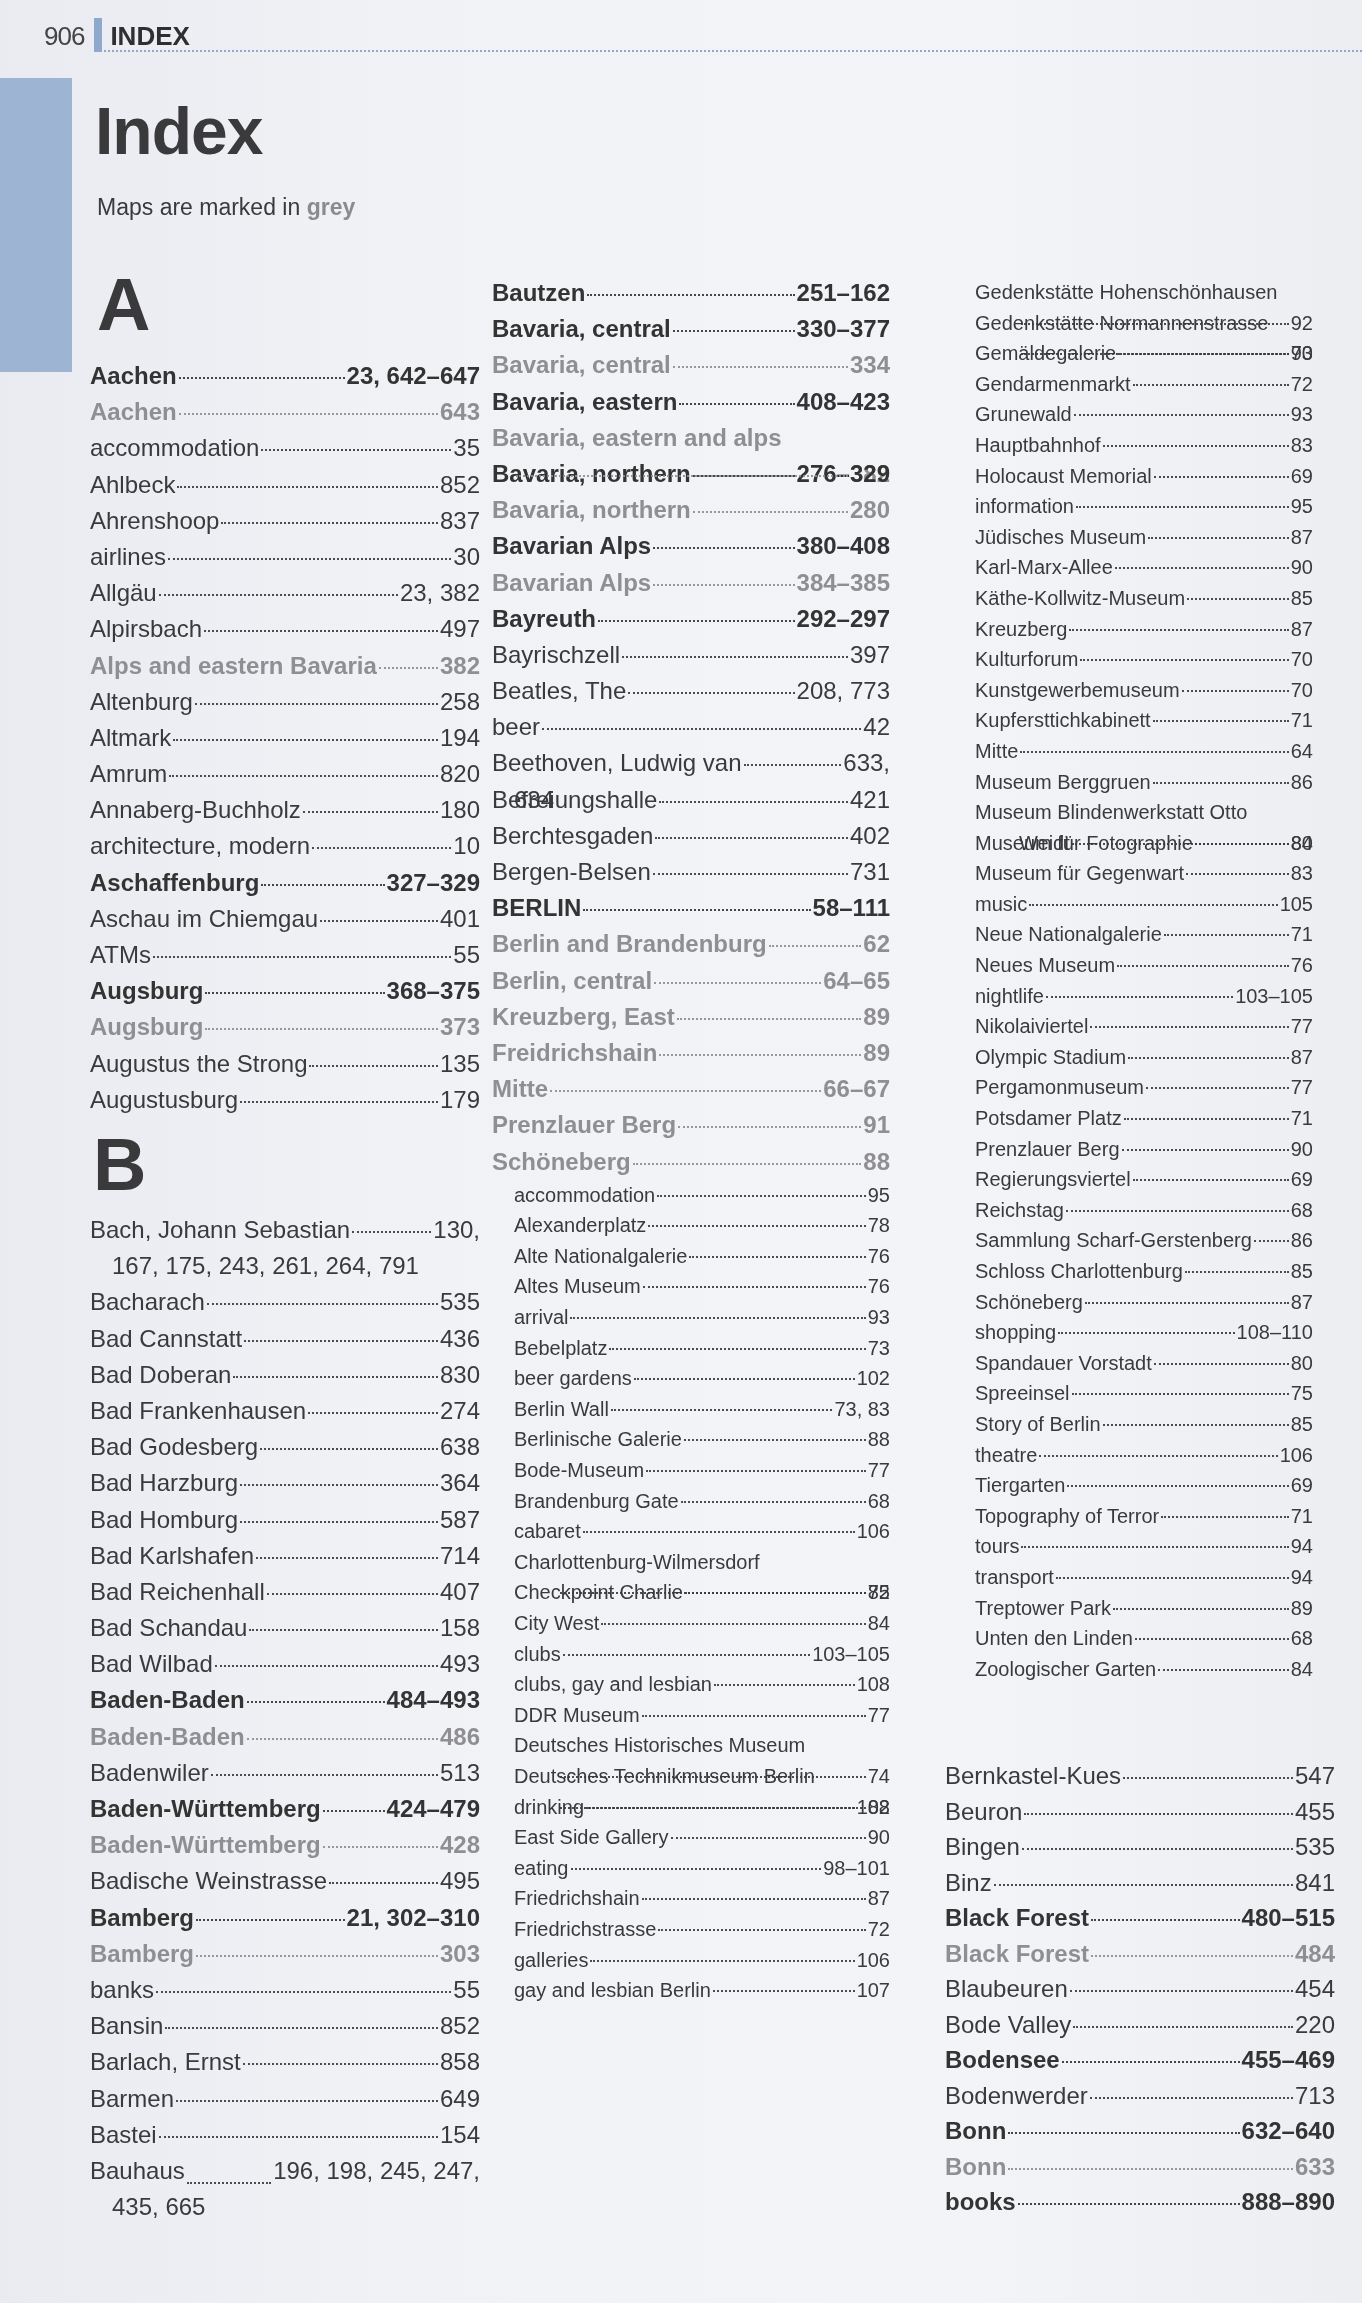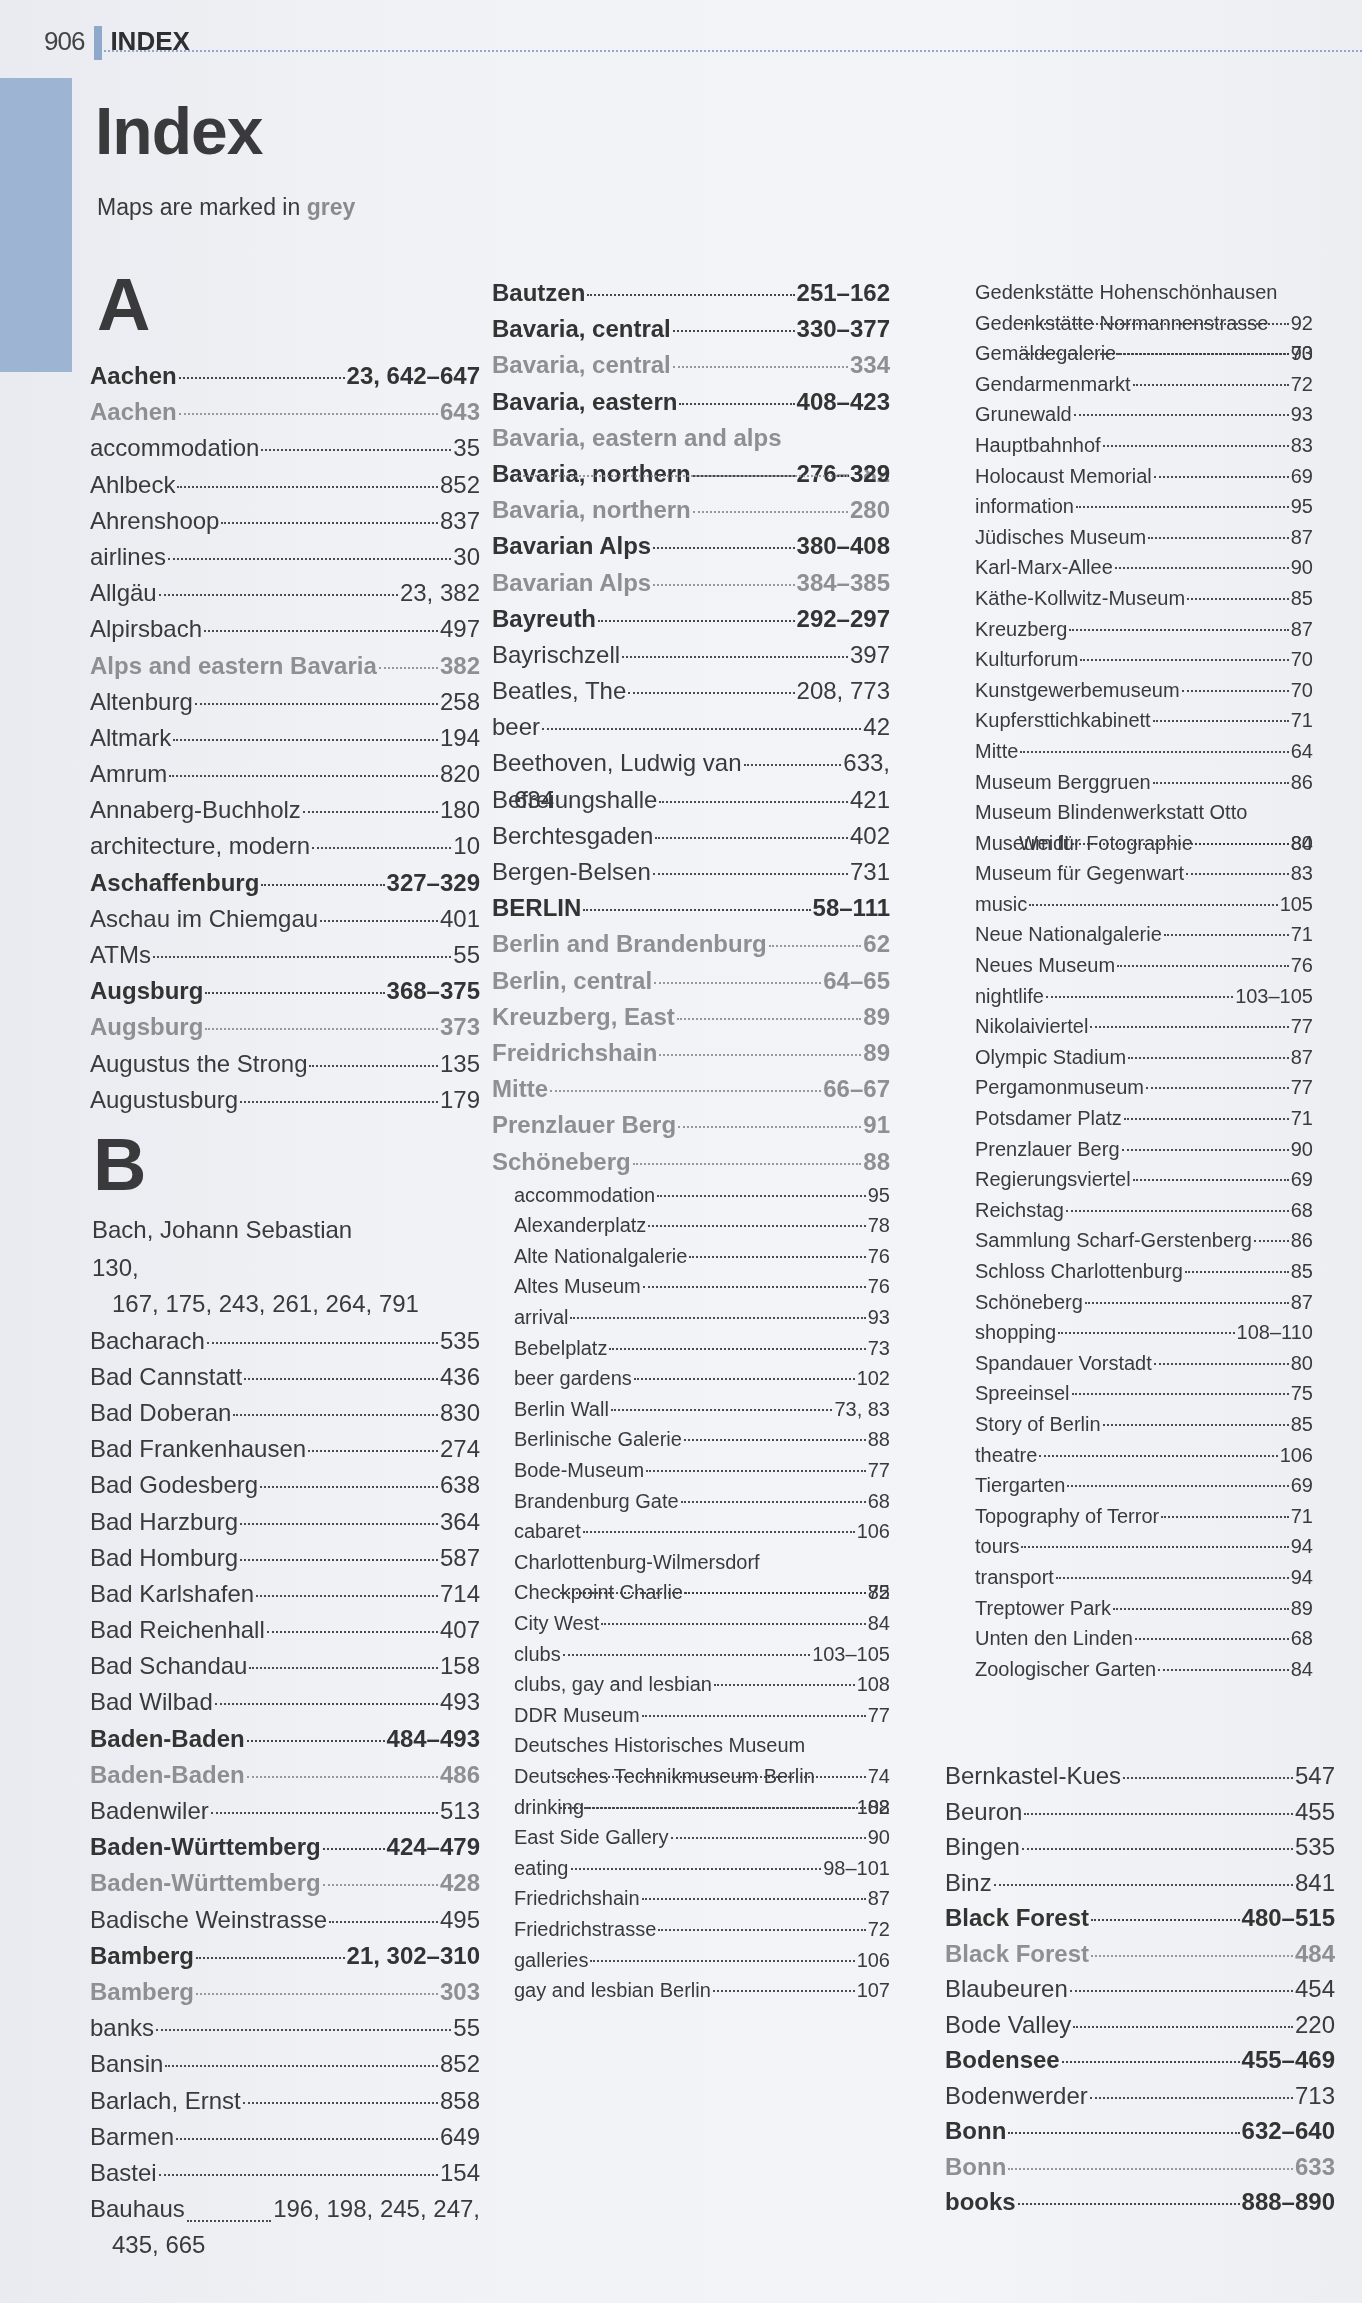--- a/index.html
+++ b/index.html
@@ -8,22 +8,22 @@
     background: #eef0f4;
     font-family: "DejaVu Sans", "Liberation Sans", sans-serif;
     color: #3a3a3c;
     position: relative;
   }
   .page-bg {
     position: absolute; inset: 0;
     background: linear-gradient(90deg, #e9ebf0 0%, #f1f2f6 30%, #f3f4f7 70%, #eceef2 100%);
   }
   .running-head {
-    position: absolute; left: 44px; top: 26px; height: 40px;
-    display: flex; align-items: flex-start;
+    position: absolute; left: 44px; top: 12px; height: 40px;
+    display: flex; align-items: flex-end;
   }
   .page-number { font-size: 26px; color: #444; letter-spacing: -1px; font-family: "Liberation Sans", sans-serif; }
   .head-bar { width: 8px; height: 34px; background: #8ea9cc; margin: 0 8px 0 10px; }
   .head-title { font-size: 26px; font-weight: bold; color: #2f2f31; font-family: "Liberation Sans", sans-serif; }
   .head-rule {
     position: absolute; left: 97px; right: 0; top: 50px; height: 0;
     border-top: 2px dotted #8ea9cc;
   }
   .blue-tab {
     position: absolute; left: 0; top: 78px; width: 72px; height: 294px;
@@ -192,21 +192,21 @@
       <span class="pages">135</span>
     </div>
     <div class="entry">
       <span class="name">Augustusburg</span>
       <span class="leader"></span>
       <span class="pages">179</span>
     </div>
   </div>
 <div class="col col-main" id="col1b" style="left:90px; top:1212px; width:390px;">
     <div class="entry two-line">
-      <div class="row2" style="padding-left: 0px; flex-direction: column;">
+      <div class="row2" style="padding-left: 0px;">
         <span class="name">Bach, Johann Sebastian</span>
         <span class="leader"></span>
         <span class="pages">130,</span>
       </div>
       <div class="row2">
         <span class="pages">167, 175, 243, 261, 264, 791</span>
       </div>
     </div>
     <div class="entry">
       <span class="name">Bacharach</span>

